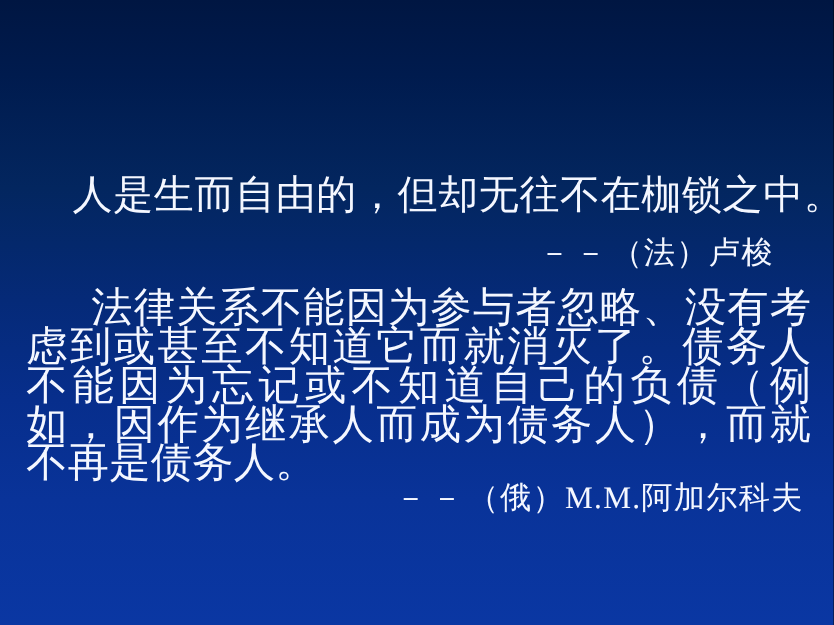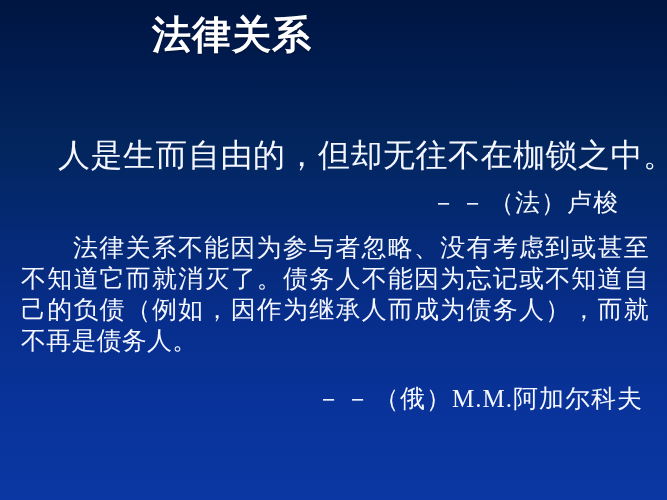--- a/index.html
+++ b/index.html
@@ -63,21 +63,21 @@
     font-size: 25px;
     line-height: 34px;
     letter-spacing: 1px;
     padding-left: 20px;
   }
 
   #quote-two {
     left: 21px;
     top: 232px;
     width: 628px;
-    font-size: 25px;
+    font-size: 33px;
     line-height: 31px;
     letter-spacing: 0.2px;
     text-align: justify;
     text-justify: inter-character;
     text-indent: 52px;
   }
 
   #attrib-two {
     left: 0;
     right: 24px;
@@ -91,21 +91,20 @@
 
   .dash-mark {
     letter-spacing: 4px;
   }
 </style>
 </head>
 <body>
 
 <div id="slide">
 
-  <div id="slide-title">法律关系</div>
 
   <div class="quote-block" id="quote-one">人是生而自由的，但却无往不在枷锁之中。</div>
 
   <div class="quote-block" id="attrib-one">
     <span class="dash-mark">－－</span><span>（法）卢梭</span>
   </div>
 
   <div class="quote-block" id="quote-two">法律关系不能因为参与者忽略、没有考虑到或甚至不知道它而就消灭了。债务人不能因为忘记或不知道自己的负债（例如，因作为继承人而成为债务人），而就不再是债务人。</div>
 
   <div class="quote-block" id="attrib-two">

